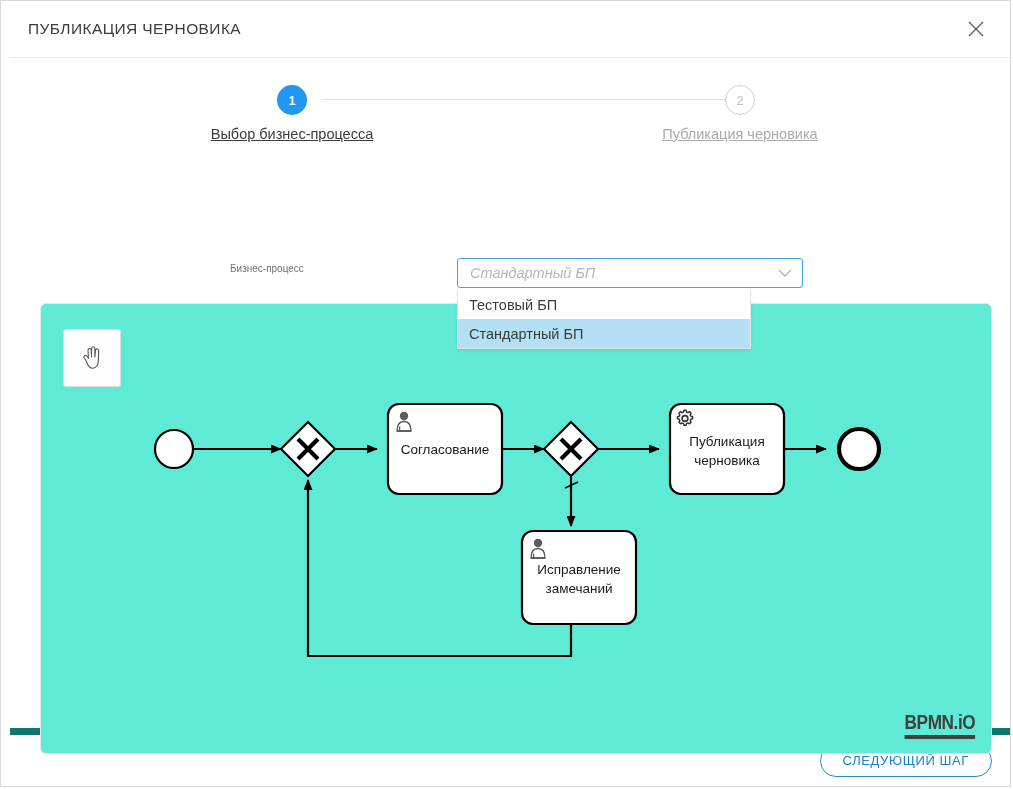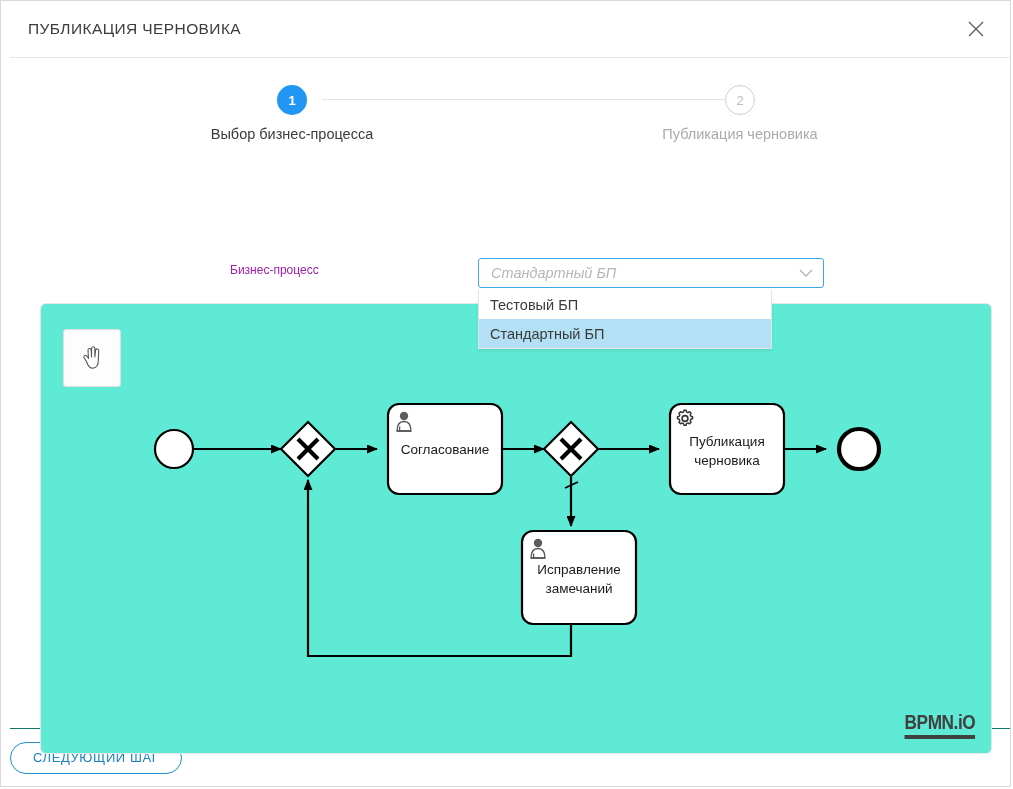--- a/index.html
+++ b/index.html
@@ -89,20 +89,21 @@
   .step.two .step-circle {
     background: #ffffff;
     border: 1px solid #cfcfcf;
     color: #bdbdbd;
     font-weight: 400;
   }
   .step-label {
     margin-top: 10px;
     font-size: 14.5px;
     line-height: 19px;
+    text-decoration: underline;
   }
   .step.one .step-label { color: #3b3b3b; }
   .step.two .step-label { color: #aaaaaa; }
   .step-connector {
     position: absolute;
     top: 14px;
     left: 312px;
     width: 403px;
     height: 1px;
     background: #e2e2e2;
@@ -112,29 +113,28 @@
   .form-row {
     position: absolute;
     top: 200px;
     left: 0; right: 0;
     height: 30px;
   }
   .form-label {
     position: absolute;
     left: 220px;
     top: 5px;
-    font-size: 12px;
-    color: #a21caf;
+    font-size: 10px;
+    color: #737373;
   }
   .select-wrap {
     position: absolute;
     left: 447px;
     top: 0;
     width: 346px;
-    margin-left: 21px;
   }
   .select-box {
     height: 30px;
     border: 1px solid #3da8e8;
     border-radius: 3px;
     background: #fff;
     display: flex;
     align-items: center;
     padding: 0 10px 0 12px;
     box-sizing: border-box;
@@ -216,23 +216,24 @@
     border-bottom: 4px solid #404040;
     padding-bottom: 1px;
     transform: scaleX(0.82);
     transform-origin: right bottom;
   }
 
   
   .modal-footer {
     height: 58px;
     min-height: 58px;
-    border-top: 1px solid #0f766e;
-    display: flex;
-    align-items: center;
+    border-top: 7px solid #0f766e;
+    display: flex;
+    align-items: center;
+    justify-content: flex-end;
     padding-right: 18px;
     box-sizing: border-box;
   }
   .next-btn {
     border: 1px solid #1f8fd0;
     color: #1a82c4;
     background: #ffffff;
     border-radius: 18px;
     height: 32px;
     padding: 0 22px;

